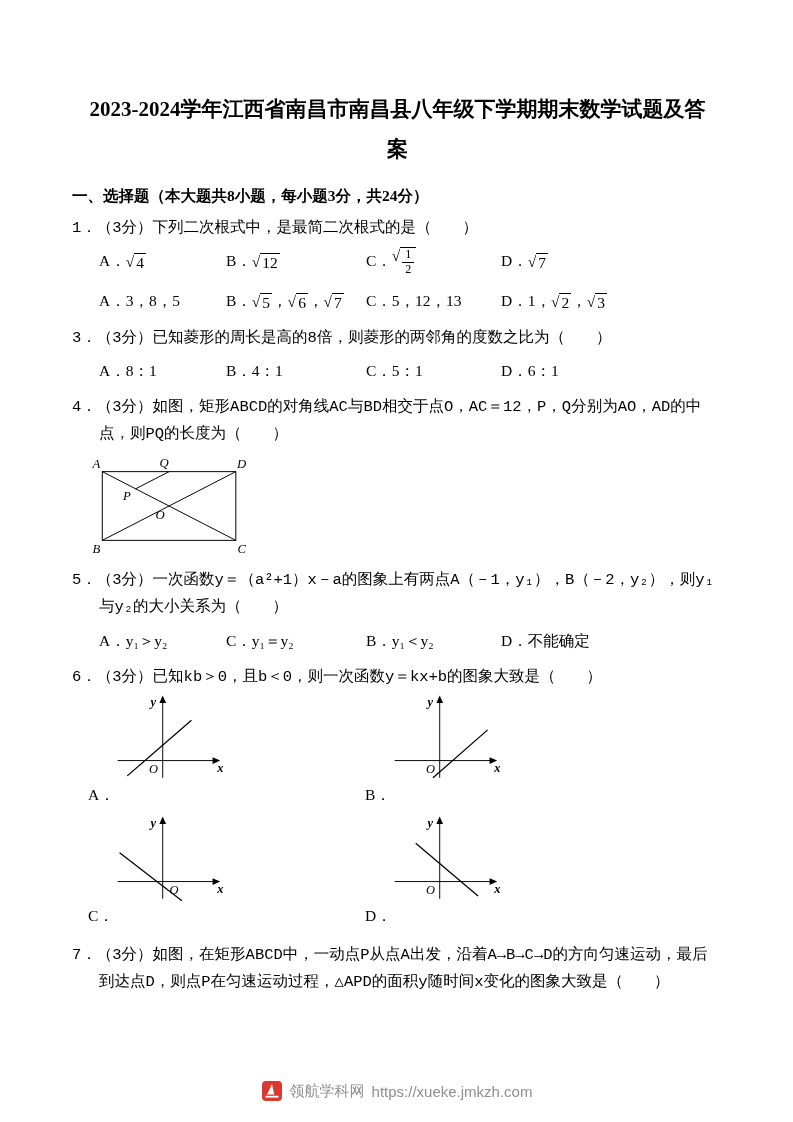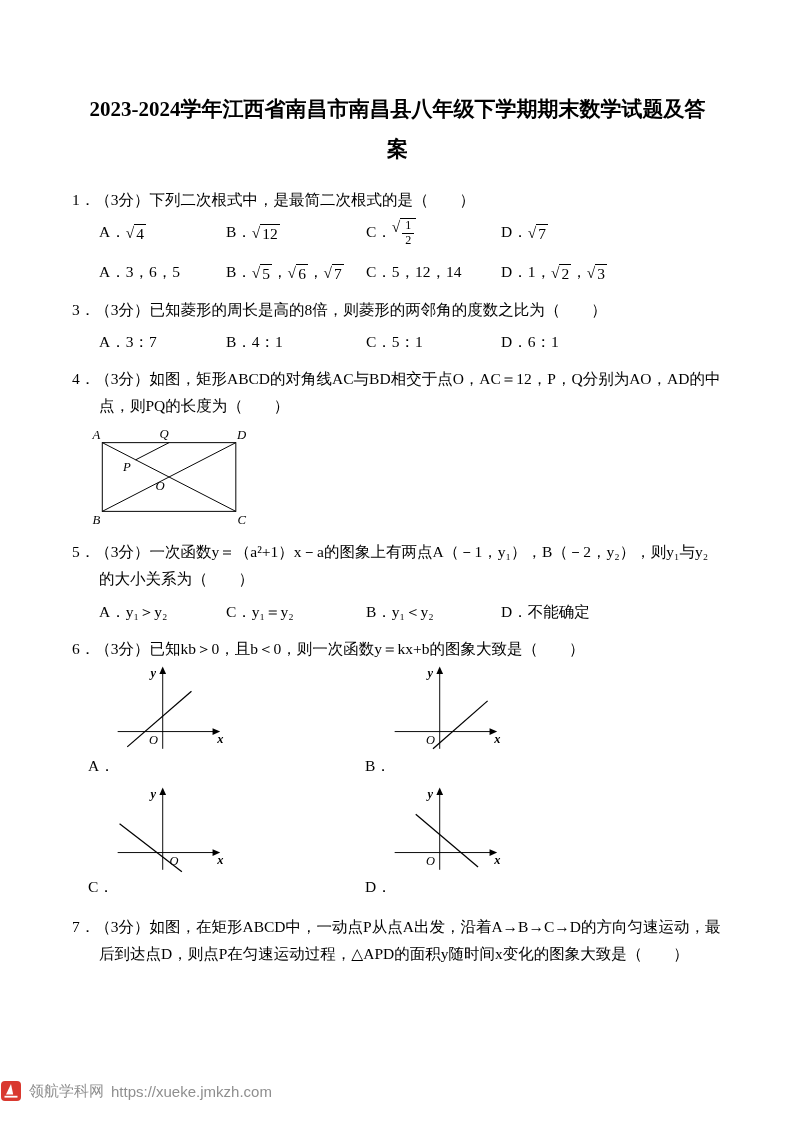--- a/index.html
+++ b/index.html
@@ -5,21 +5,21 @@
   html,body{margin:0;padding:0;}
   body{
     width:793px;height:1122px;background:#ffffff;color:#000;
     font-family:"Liberation Serif","DejaVu Serif",serif;
     position:relative;overflow:hidden;
   }
   .page{padding:90px 70px 0 72px;}
   .title{font-size:21px;font-weight:700;text-align:center;line-height:1.9;margin:0 0 16px 0;}
   .section-heading{font-size:15.5px;font-weight:700;margin:0 0 8px 0;}
   .question{margin:0 0 7px 0;}
-  .stem{font-size:15.5px;line-height:1.75;margin:2px 0;padding-left:27px;text-indent:-27px;}
+  .stem{font-size:15.5px;line-height:1.75;margin:2px 0;padding-left:27px;text-indent:-27px;font-family:Liberation Mono, monospace;}
   .options{
     display:grid;grid-template-columns:127px 140px 135px auto;
     padding-left:27px;font-size:15.5px;line-height:2.15;align-items:baseline;margin:1px 0;
   }
   .opt{white-space:nowrap;}
   
   .sqrt{display:inline-flex;align-items:flex-start;vertical-align:middle;}
   .rsym{line-height:1.2;}
   .rad{border-top:1px solid #000;line-height:1.2;padding:0 2px;display:inline-flex;align-items:center;}
   .frac{display:inline-flex;flex-direction:column;text-align:center;font-size:0.78em;line-height:1.15;vertical-align:middle;}
@@ -28,32 +28,33 @@
   
   .fig-q4{display:block;margin:4px 0 2px 16px;}
   .graphs{display:grid;grid-template-columns:277px auto;padding-left:16px;margin-top:2px;}
   .graph-cell svg{display:block;margin-left:22px;}
   .graph-label{font-size:15.5px;margin:0 0 8px 0;}
   svg text{font-family:"Liberation Serif","DejaVu Serif",serif;}
   .axis-label{font-style:italic;font-weight:700;font-size:13px;}
   .fig-label{font-style:italic;font-size:13px;}
   .footer{
     position:absolute;left:0;right:0;bottom:20px;
-    display:flex;justify-content:flex-start;align-items:center;gap:7px;
+    display:flex;justify-content:center;align-items:center;gap:7px;
     color:#8f8f8f;font-size:15px;
     font-family:"Liberation Sans","DejaVu Sans",sans-serif;
   }
 </style>
 </head>
 <body>
 
 <div class="page">
 
   <h1 class="title"><span>2023-2024学年江西省南昌市南昌县八年级下学期期末数学试题及答</span><br><span>案</span></h1>
 
+  <div class="section-heading">一、选择题（本大题共8小题，每小题3分，共24分）</div>
 
   <div class="question">
     <p class="stem">1．（3分）下列二次根式中，是最简二次根式的是（　　）</p>
     <div class="options">
       <span class="opt">A．<span class="sqrt">
             <span class="rsym">√</span>
             <span class="rad">4</span>
           </span></span>
       <span class="opt">B．<span class="sqrt">
             <span class="rsym">√</span>
@@ -70,46 +71,46 @@
           </span></span>
       <span class="opt">D．<span class="sqrt">
             <span class="rsym">√</span>
             <span class="rad">7</span>
           </span></span>
     </div>
   </div>
 
   <div class="question">
     <div class="options">
-      <span class="opt">A．3，6，5</span>
+      <span class="opt">A．3，8，5</span>
       <span class="opt">B．<span class="sqrt">
             <span class="rsym">√</span>
             <span class="rad">5</span>
           </span>，<span class="sqrt">
             <span class="rsym">√</span>
             <span class="rad">6</span>
           </span>，<span class="sqrt">
             <span class="rsym">√</span>
             <span class="rad">7</span>
           </span></span>
-      <span class="opt">C．5，12，14</span>
+      <span class="opt">C．5，12，13</span>
       <span class="opt">D．1，<span class="sqrt">
             <span class="rsym">√</span>
             <span class="rad">2</span>
           </span>，<span class="sqrt">
             <span class="rsym">√</span>
             <span class="rad">3</span>
           </span></span>
     </div>
   </div>
 
   <div class="question">
     <p class="stem">3．（3分）已知菱形的周长是高的8倍，则菱形的两邻角的度数之比为（　　）</p>
     <div class="options">
-      <span class="opt">A．3：7</span>
+      <span class="opt">A．8：1</span>
       <span class="opt">B．4：1</span>
       <span class="opt">C．5：1</span>
       <span class="opt">D．6：1</span>
     </div>
   </div>
 
   <div class="question">
     <p class="stem">4．（3分）如图，矩形ABCD的对角线AC与BD相交于点O，AC＝12，P，Q分别为AO，AD的中点，则PQ的长度为（　　）</p>
     <svg class="fig-q4" width="168" height="108" viewBox="0 0 170 110">
       <g stroke="#000" stroke-width="1" fill="none">

